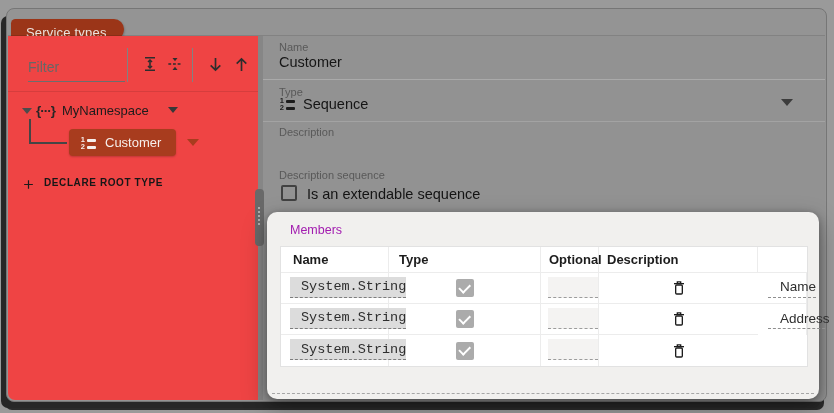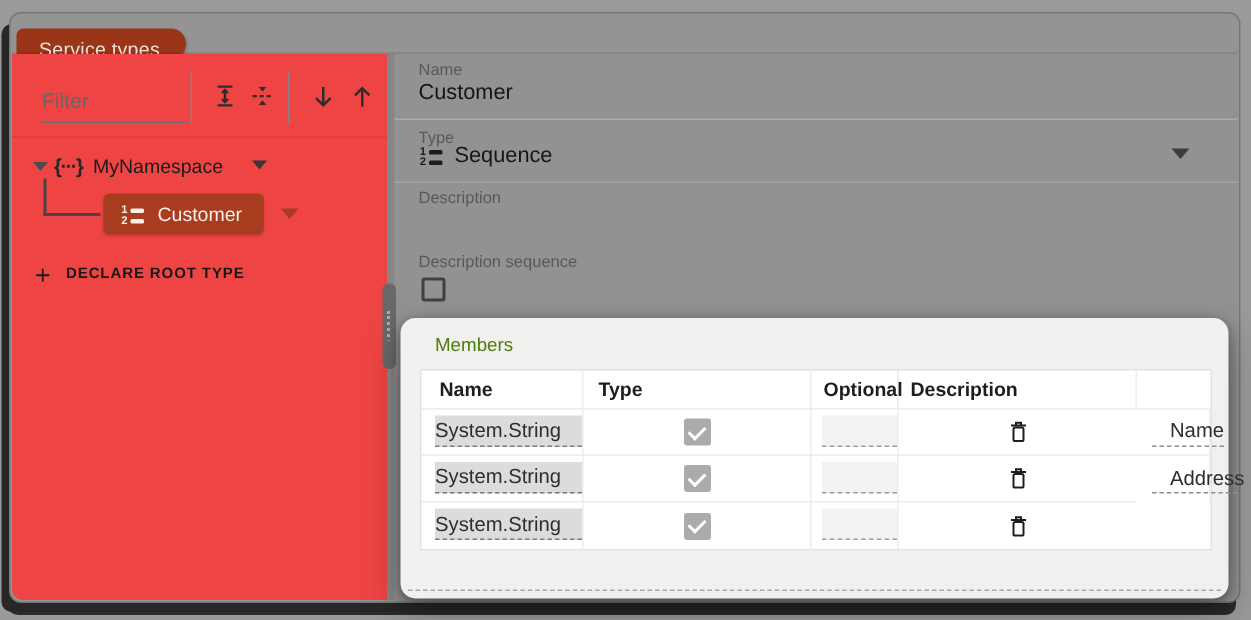--- a/index.html
+++ b/index.html
@@ -104,41 +104,41 @@
   }
   .ext-checkbox{ left:18px; top:149px; }
   .ext-cb-label{ position:absolute; left:44px; top:150px; font-size:14.5px; color:#141414; cursor:pointer; }
 
   
   .members{
     position:absolute; left:267px; top:212px; width:552px; height:187px;
     background:#f1f0ee; border-radius:10px; z-index:5;
     box-shadow:0 2px 8px rgba(0,0,0,.35), 0 10px 26px rgba(0,0,0,.28);
   }
-  .members-title{ position:absolute; left:23px; top:11px; font-size:12.5px; color:#4d7c0f; }
+  .members-title{ position:absolute; left:23px; top:11px; font-size:12.5px; color:#a21caf; }
   .mtable{
     position:absolute; left:13px; top:34px; width:528px;
     display:grid; grid-template-columns:108px 152px 58px 159px 49px;
     background:#fff; border:1px solid #e2e2e2;
   }
   .cell{ border-right:1px solid #ececec; border-bottom:1px solid #ececec; display:flex; align-items:center; }
   .cell.last-col{ border-right:none; }
   .cell.last-row{ border-bottom:none;text-align:right; }
   .cell.hdr{ height:26px; font-size:13px; font-weight:700; color:#1d1d1d; }
   .cell.hdr.c-name{ padding-left:12px; }
   .cell.hdr.c-type{ padding-left:10px; }
   .cell.hdr.c-opt{ padding-left:8px; }
   .cell.hdr.c-desc{ padding-left:8px; }
   .cell.data{ height:31px; }
   .inline-field{
     height:21px; margin-top:-2px; font-size:13.5px; color:#2e2e2e;
     border-bottom:1px dashed #8f8f8f; display:flex; align-items:center; cursor:text;
   }
   .f-name{ margin-left:10px; width:94px; padding-left:12px; }
-  .f-type{ margin-left:9px; width:137px; background:#dcdcdc; border-bottom-color:#7d7d7d; }
+  .f-type{ margin-left:9px; width:137px; padding-left:11px; background:#dcdcdc; border-bottom-color:#7d7d7d;font-family:Liberation Mono, monospace; }
   .f-desc{ margin-left:7px; width:144px; background:#f4f3f2; border-bottom-color:#9c9c9c; }
   .cell.c-center{ justify-content:center; }
   .cbx{ width:18px; height:18px; border-radius:2px; background:#ababab; position:relative; cursor:pointer; }
   .cbx.checked::after{
     content:""; position:absolute; left:3.5px; top:4.5px; width:9px; height:4.5px;
     border-left:2px solid #fff; border-bottom:2px solid #fff; transform:rotate(-45deg);
   }
   .trash-btn{ width:22px; height:22px; display:flex; align-items:center; justify-content:center; cursor:pointer; }
   .declare-member{ left:18px; top:165px; }
   .members-dashes{ position:absolute; left:5px; right:5px; top:181px; border-top:1px dashed #a6a6a6; }
@@ -260,20 +260,21 @@
       <span class="val">Sequence</span>
     </div>
     <span class="select-caret tri"></span>
     <div class="hair" style="top:85px; background:rgba(255,255,255,.16);"></div>
 
     <div class="fld-label" style="top:90px;">Description</div>
     <div class="fld-value" style="top:103px;"></div>
 
     <div class="fld-label" style="top:133px;">Description sequence</div>
     <span class="checkbox ext-checkbox"></span>
+    <div class="ext-cb-label">Is an extendable sequence</div>
   </div>
 </div>
 
 <div class="members">
   <div class="members-title">Members</div>
 
   <div class="mtable">
 
     <div class="cell hdr c-name">Name</div>
     <div class="cell hdr c-type">Type</div>

